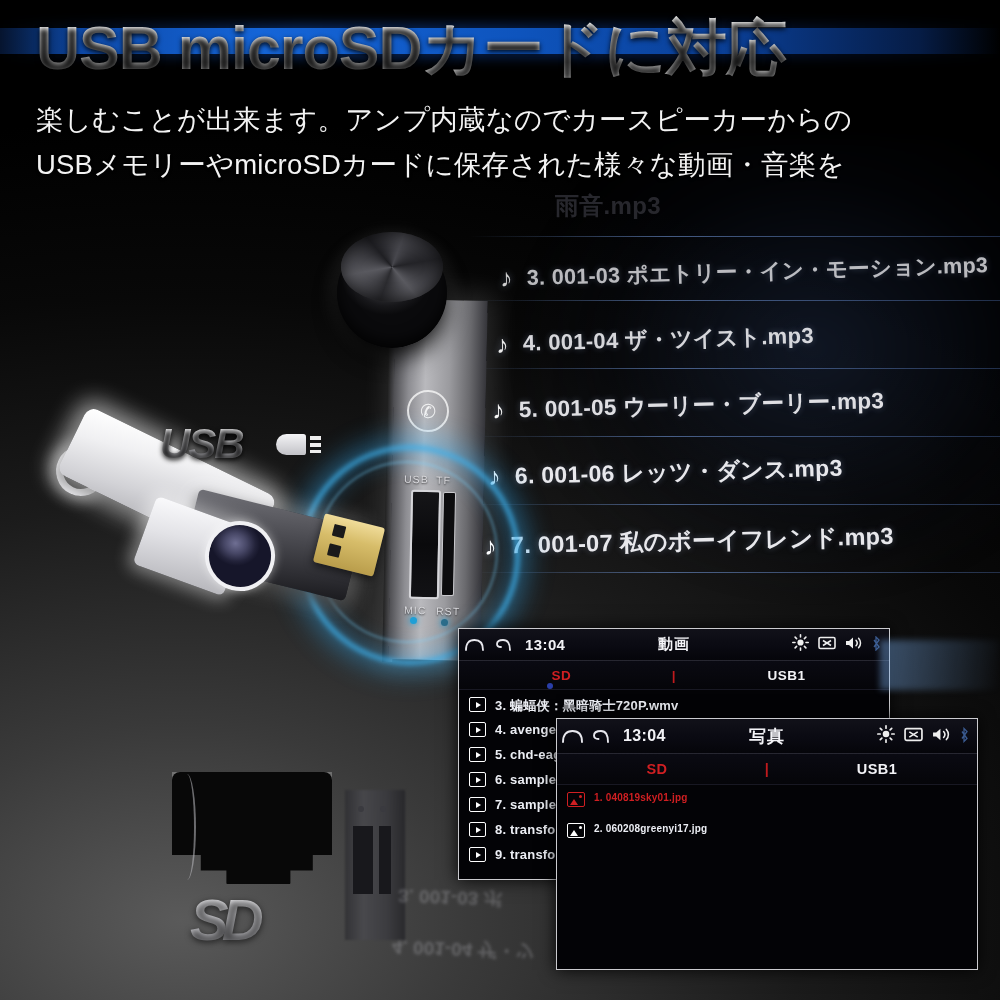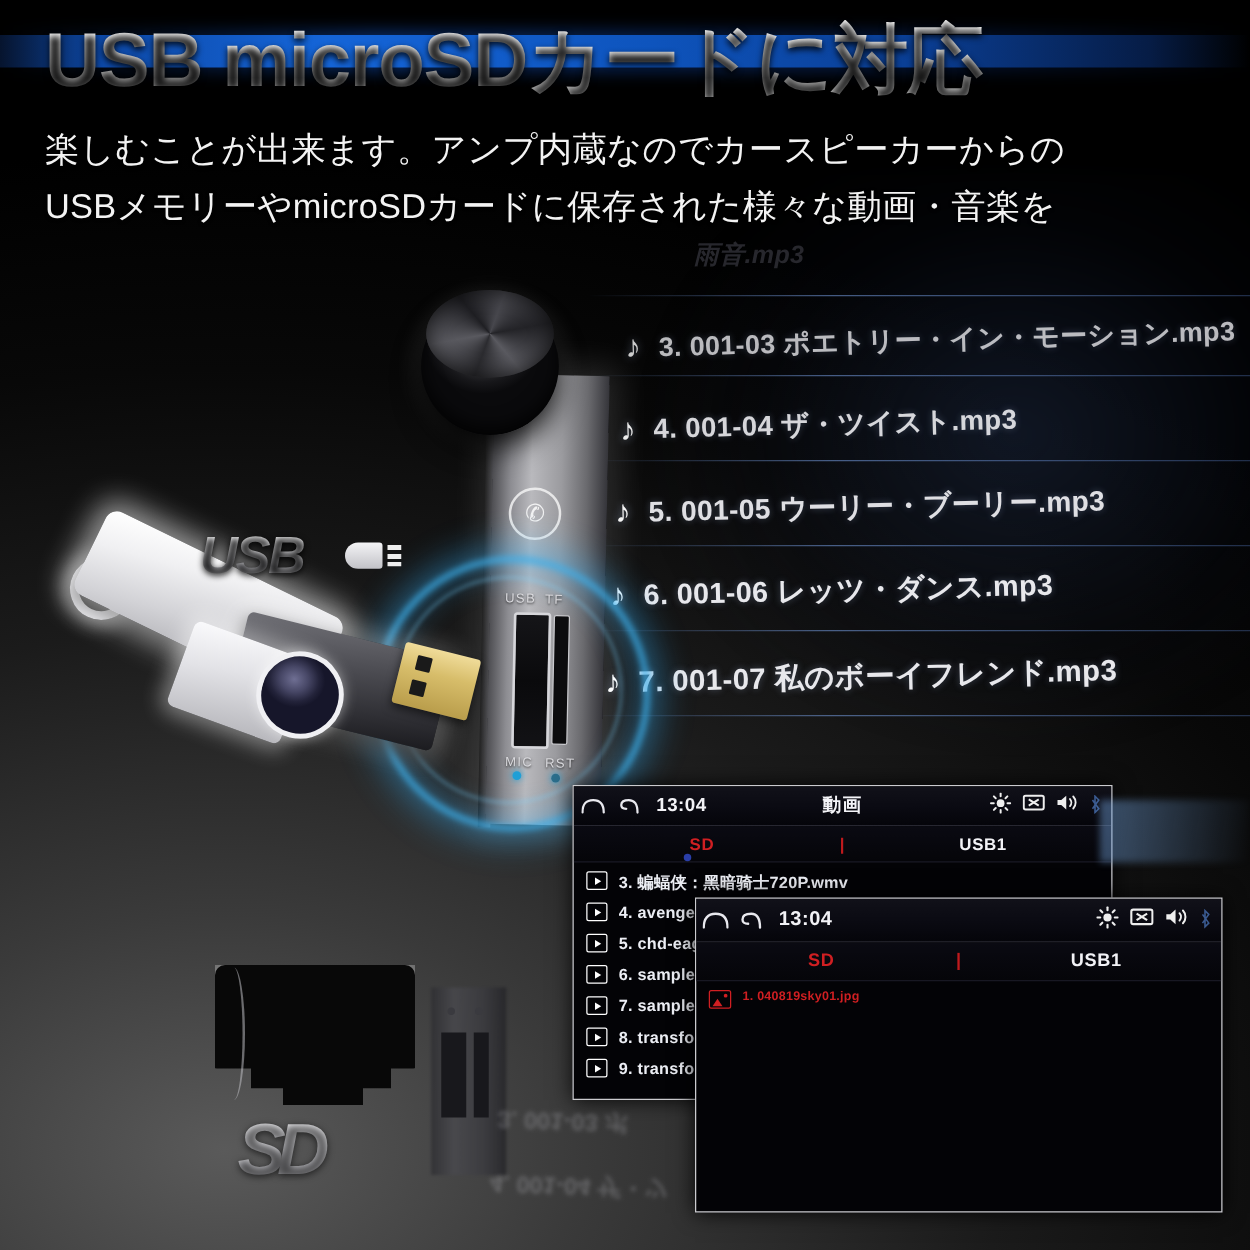--- a/index.html
+++ b/index.html
@@ -39,21 +39,21 @@
       font-size:27.5px;line-height:1.62;letter-spacing:.2px;
       text-shadow:0 1px 3px rgba(0,0,0,.95);}
   .lead div{white-space:nowrap;}
 
   
   .tracklist{position:absolute;left:470px;top:185px;width:530px;height:440px;}
   .track{position:absolute;display:flex;align-items:center;gap:14px;white-space:nowrap;
       font-size:22px;font-weight:600;color:#e8e8ec;letter-spacing:.3px;
       text-shadow:0 0 6px rgba(160,180,220,.35);}
   .track .note{font-size:25px;line-height:1;color:#fff;text-shadow:0 0 7px rgba(180,200,240,.6);}
-  .track.t0{left:85px;top:5px;  color:#2a2a30;font-size:20px;opacity:.95;text-shadow:none;font-style:italic;}
+  .track.t0{left:85px;top:5px;  color:#2a2a30;font-size:24px;opacity:.95;text-shadow:none;}
   .track.t1{left:30px;top:72px; transform:rotate(-1.6deg);opacity:.80;font-size:21.5px;}
   .track.t2{left:26px;top:140px;transform:rotate(-1.5deg);opacity:.92;font-size:22px;}
   .track.t3{left:22px;top:205px;transform:rotate(-1.4deg);opacity:.96;font-size:22.5px;}
   .track.t4{left:18px;top:272px;transform:rotate(-1.4deg);font-size:23px;}
   .track.t5{left:14px;top:340px;transform:rotate(-1.4deg);font-size:23.5px;}
 
   
   .unit{position:absolute;left:392px;top:300px;width:92px;height:360px;
       background:linear-gradient(90deg,#4e4e52 0%,#8d8d92 16%,#b9b9bd 34%,#9b9b9f 60%,#6a6a6e 82%,#35353a 100%);
       transform:rotate(1.2deg);box-shadow:0 0 26px 8px rgba(255,255,255,.13);}
@@ -394,20 +394,21 @@
         <svg width="21" height="14" viewBox="0 0 21 14">
             <path d="M1 13 Q1 2 10.5 2 Q20 2 20 13" fill="none" stroke="#e8e8ee" stroke-width="1.9" stroke-linecap="round"></path>
           </svg>
       </span>
       <span class="ic">
         <svg width="21" height="15" viewBox="0 0 21 15">
             <path d="M16 13 Q16 2 9 2 Q2 2 2 6.5 Q2 10 6.5 10" fill="none" stroke="#e8e8ee" stroke-width="1.9" stroke-linecap="round"></path>
           </svg>
       </span>
       <span class="time">13:04</span>
+      <span class="ttl">写真</span>
       <span class="right">
         <span>
           <svg width="18" height="18" viewBox="0 0 17 17">
               <circle cx="8.5" cy="8.5" r="3.1" fill="#eee"></circle>
               <g stroke="#eee" stroke-width="1.6" stroke-linecap="round">
                 <line x1="8.5" y1="0.8" x2="8.5" y2="3"></line>
                 <line x1="8.5" y1="14" x2="8.5" y2="16.2"></line>
                 <line x1="0.8" y1="8.5" x2="3" y2="8.5"></line>
                 <line x1="14" y1="8.5" x2="16.2" y2="8.5"></line>
                 <line x1="3.1" y1="3.1" x2="4.6" y2="4.6"></line>
@@ -443,16 +444,20 @@
       <span class="tab sd">SD</span>
       <span class="tab sep">|</span>
       <span class="tab usb">USB1</span>
     </div>
 
     <div class="flist">
       <div class="fitem sel">
         <span class="pico"></span>
         <span>1. 040819sky01.jpg</span>
       </div>
+      <div class="fitem">
+        <span class="pico"></span>
+        <span>2. 060208greenyi17.jpg</span>
+      </div>
     </div>
   </div>
 
 </div>
 
 </body></html>

